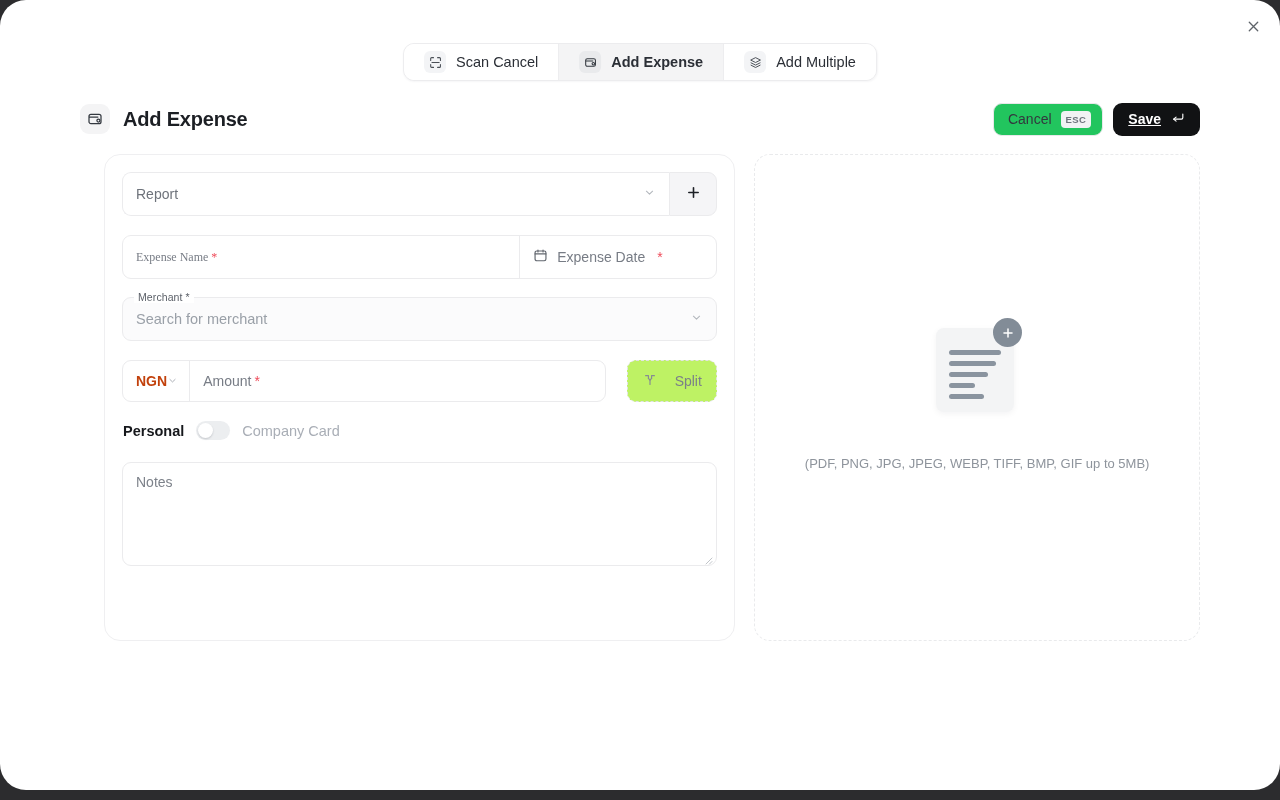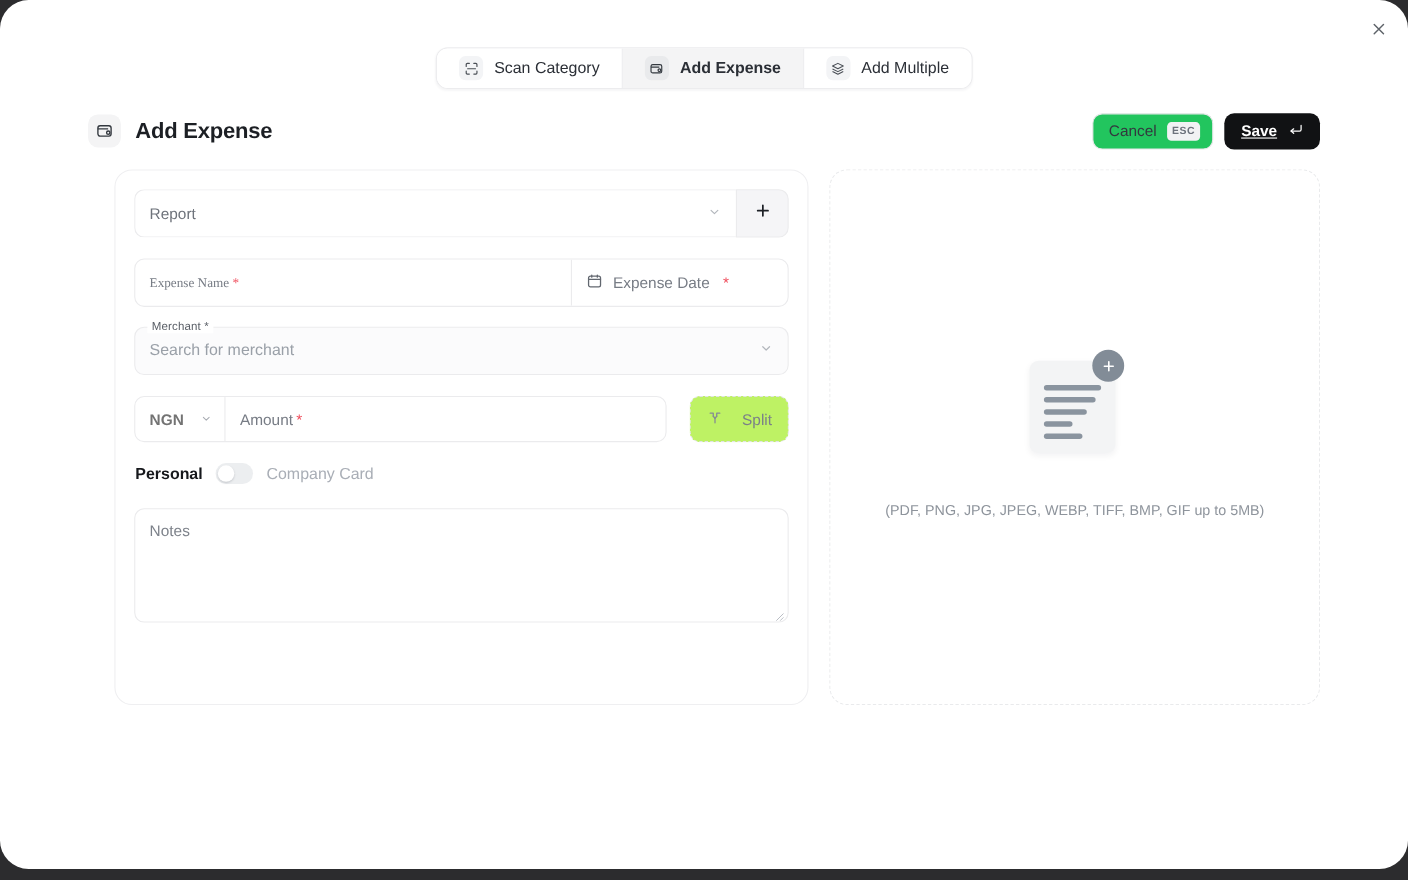--- a/index.html
+++ b/index.html
@@ -250,24 +250,24 @@
   .amount-box {
     flex: 1;
     display: flex;
     height: 42px;
     border: 1px solid #ebebed;
     border-radius: 9px;
     background: #fff;
     overflow: hidden;
   }
   .cur-cell {
-    display: flex; align-items: center; gap: 15px;
+    display: flex; align-items: center; gap: 0;
     padding: 0 11px 0 13px;
     border-right: 1px solid #ebebed;
-    font-size: 14px; font-weight: 700; color: #737373;
+    font-size: 14px; font-weight: 700; color: #c2410c;
     cursor: pointer;
   }
   .amt-cell {
     flex: 1;
     display: flex; align-items: center;
     padding: 0 13px;
     font-size: 14px; color: #777c85;
     cursor: text;
   }
   .split-btn {
@@ -387,21 +387,21 @@
     <div class="tab">
       <span class="tab-ico">
         <svg width="13" height="13" viewBox="0 0 16 16" fill="none" stroke="#4a4f56" stroke-width="1.3" stroke-linecap="round">
           <path d="M2 5.5V3.2C2 2.5 2.5 2 3.2 2H5.5"></path>
           <path d="M10.5 2h2.3c.7 0 1.2.5 1.2 1.2v2.3"></path>
           <path d="M14 10.5v2.3c0 .7-.5 1.2-1.2 1.2h-2.3"></path>
           <path d="M5.5 14H3.2c-.7 0-1.2-.5-1.2-1.2v-2.3"></path>
           <path d="M3.6 8h8.8"></path>
         </svg>
       </span>
-      <span>Scan Category</span>
+      <span>Scan Cancel</span>
     </div>
 
     <div class="tab active">
       <span class="tab-ico">
         <svg width="13" height="13" viewBox="0 0 16 16" fill="none" stroke="#33383f" stroke-width="1.3">
           <rect x="2" y="3.3" width="12" height="9.4" rx="2"></rect>
           <path d="M2 6.2h9.3"></path>
           <circle cx="11.4" cy="9.6" r="1.5"></circle>
         </svg>
       </span>

